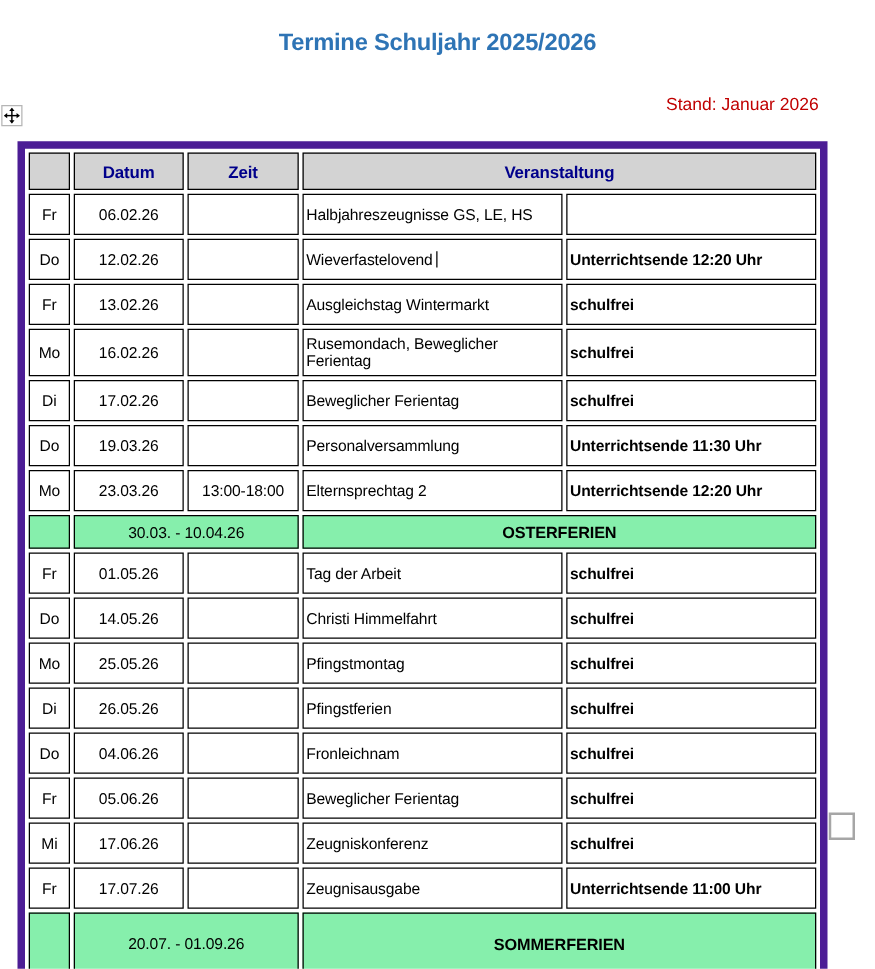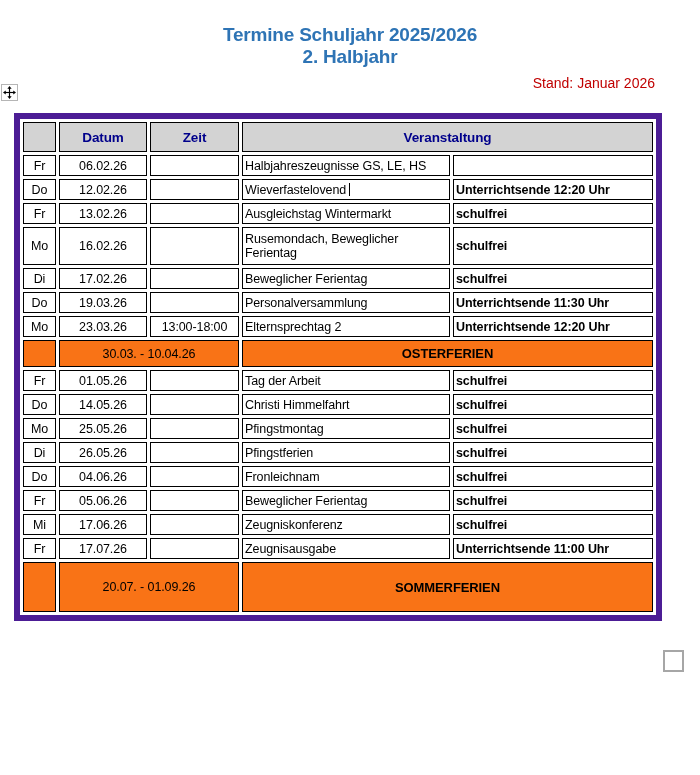--- a/index.html
+++ b/index.html
@@ -60,30 +60,30 @@
     overflow:hidden;
   }
   table.termine th{
     background:#D3D3D3;
     color:#00008B;
     font-weight:bold;
     font-size:13.5px;
     text-align:center;
     height:30px;
   }
-  tr.h-std{height:21px;}
+  tr.h-std{height:33px;}
   tr.h-tall{height:38px;}
   tr.h-oster{height:27px;}
   tr.h-sommer{height:50px;}
   td.c{text-align:center;}
   td.r{text-align:right;padding-right:5px;}
   td.event-cell{text-align:left;padding-left:6px;padding-right:4px;}
   td.status-cell{text-align:left;padding-left:6px;font-weight:bold;}
   tr.ferien td{
-    background:#f97316;
+    background:#86efac;
     text-align:center;
   }
   tr.ferien td.ferien-label-cell{font-weight:bold;font-size:13px;}
   .caret{
     display:inline-block;
     width:1px;height:13px;
     background:#000;
     margin-left:3px;
     vertical-align:-2px;
   }
@@ -110,21 +110,20 @@
     letter-spacing:-0.2px;
   }
 </style>
 </head>
 <body>
 
 <div class="page">
 
   <div class="title-block">
     <div>Termine Schuljahr 2025/2026</div>
-    <div>2. Halbjahr</div>
   </div>
 
   <div class="stand">Stand: Januar 2026</div>
 
   <div class="move-handle">
     <span>
       <svg width="13" height="13" viewBox="0 0 16 16" fill="#000">
         <rect x="7.3" y="2.5" width="1.4" height="11"></rect>
         <rect x="2.5" y="7.3" width="11" height="1.4"></rect>
         <path d="M8 0 L10.6 3.4 H5.4 Z"></path>

